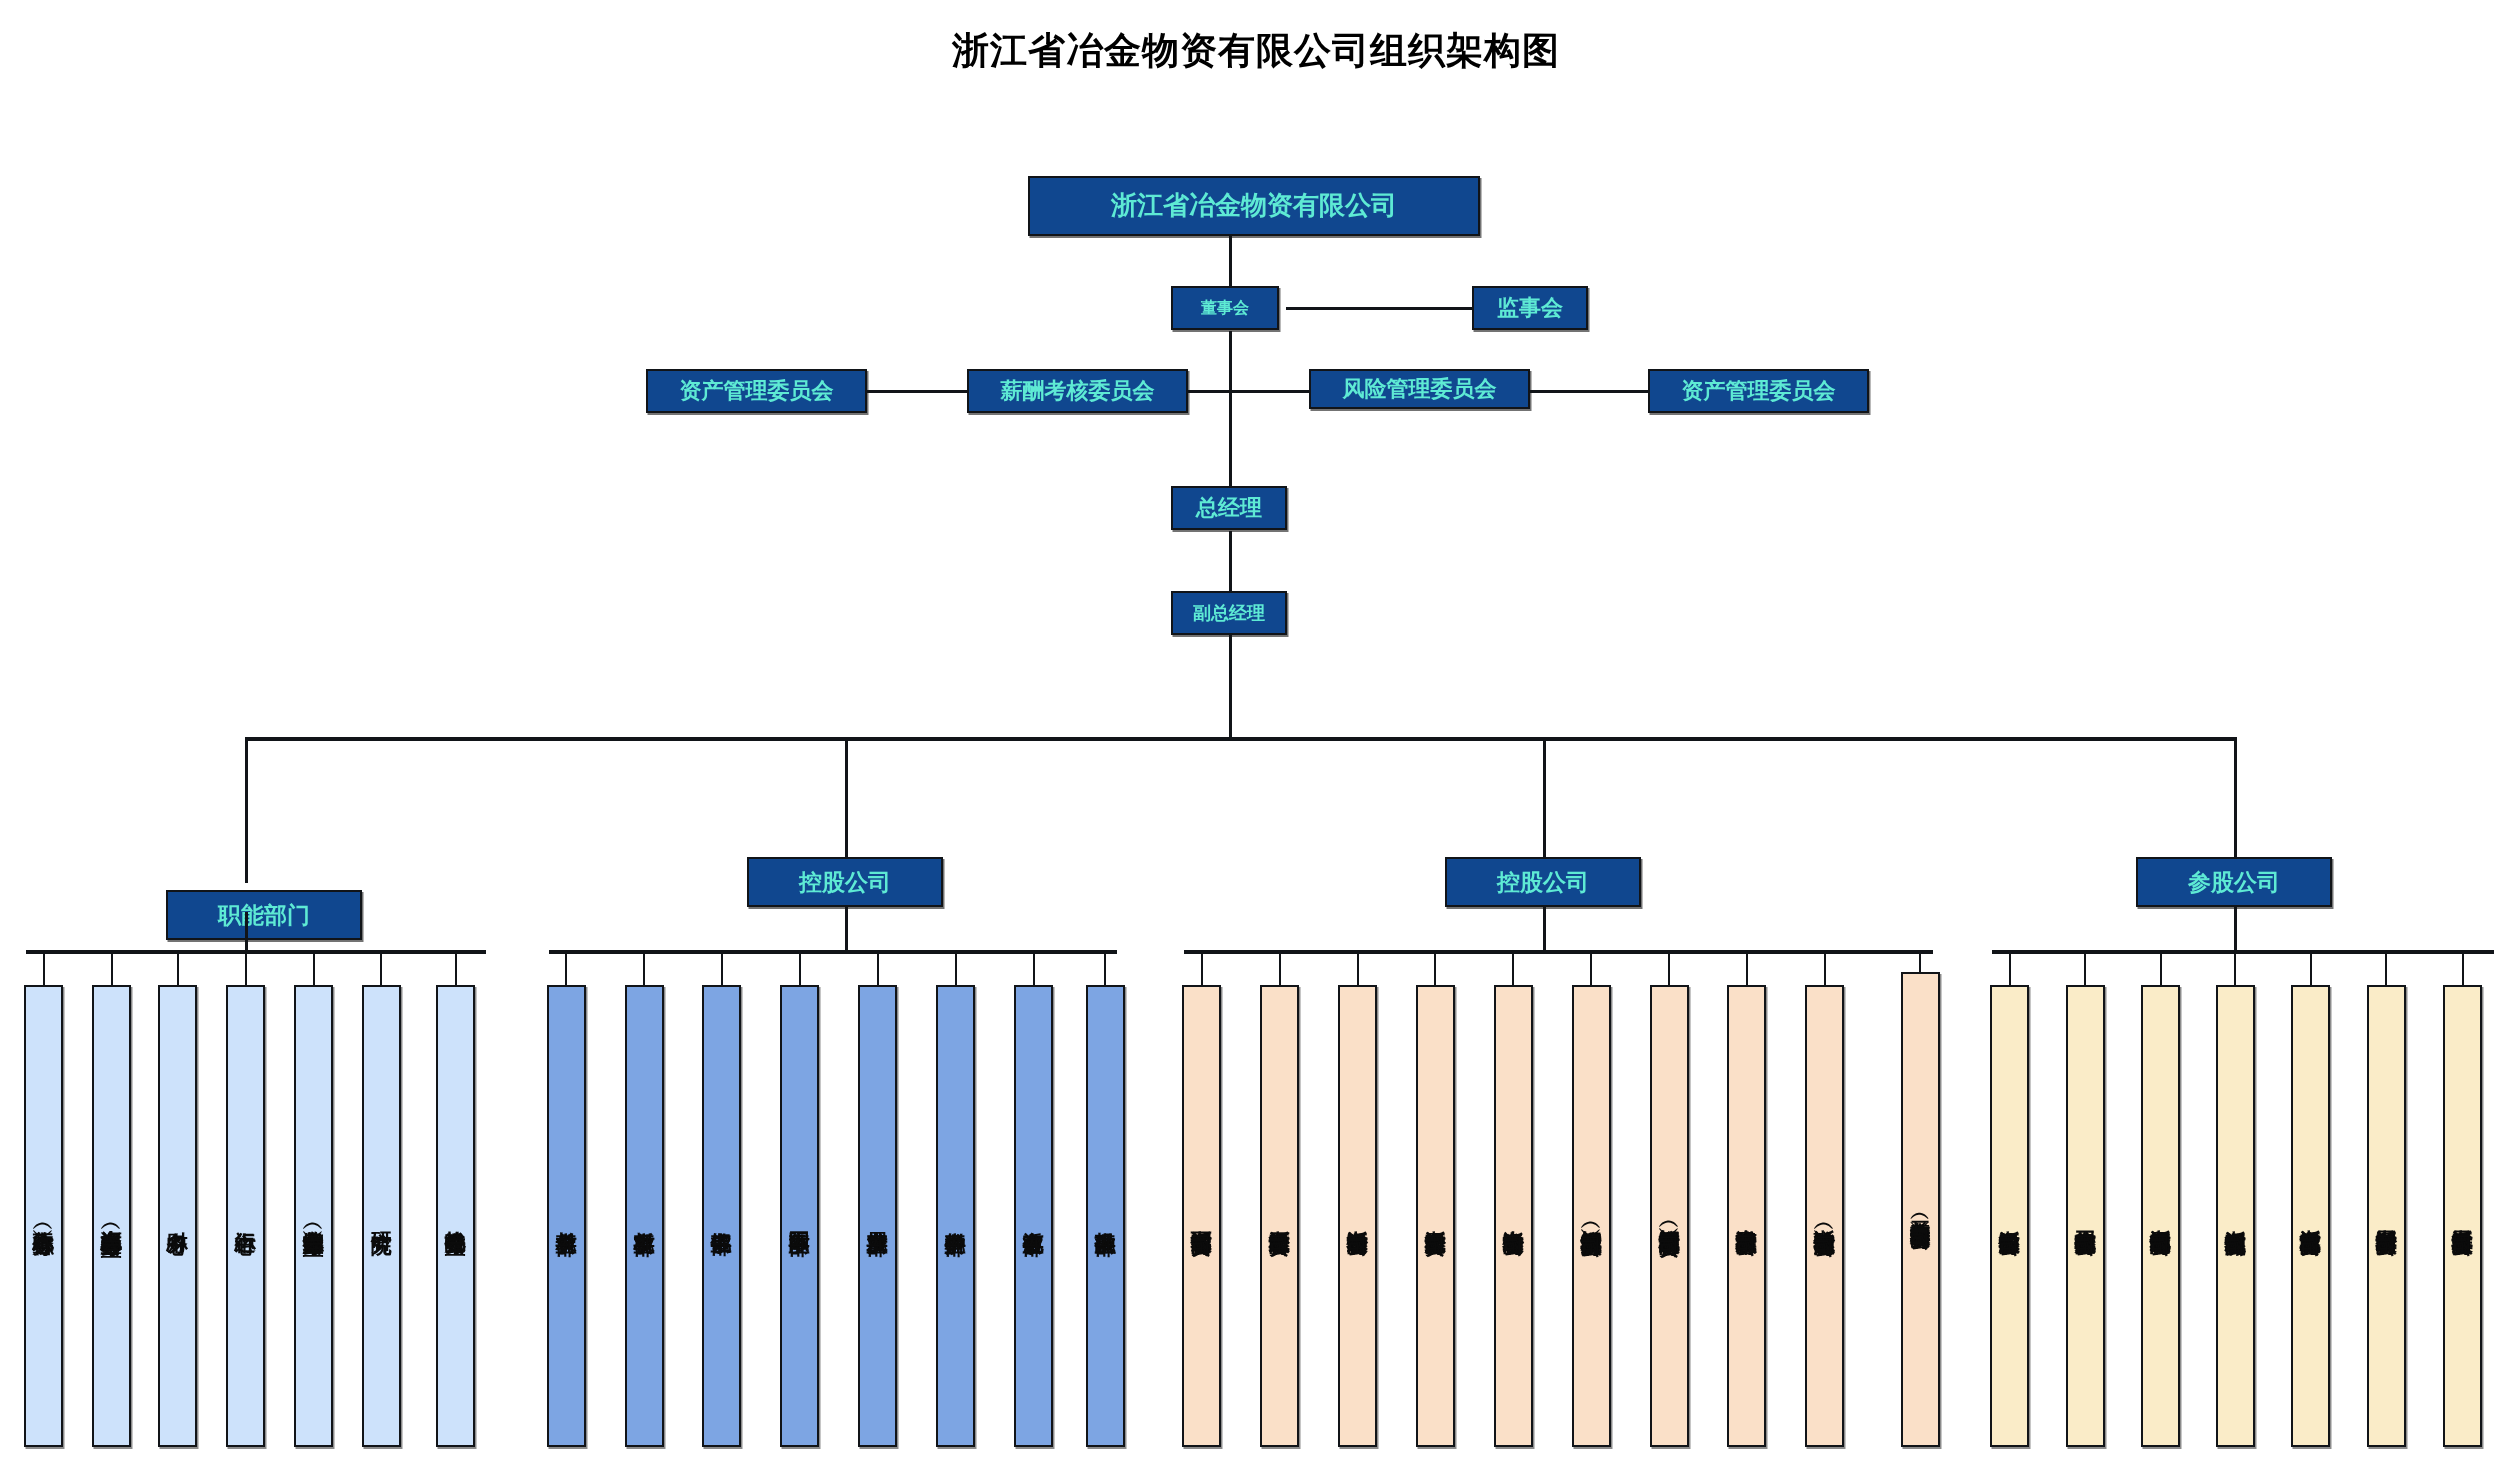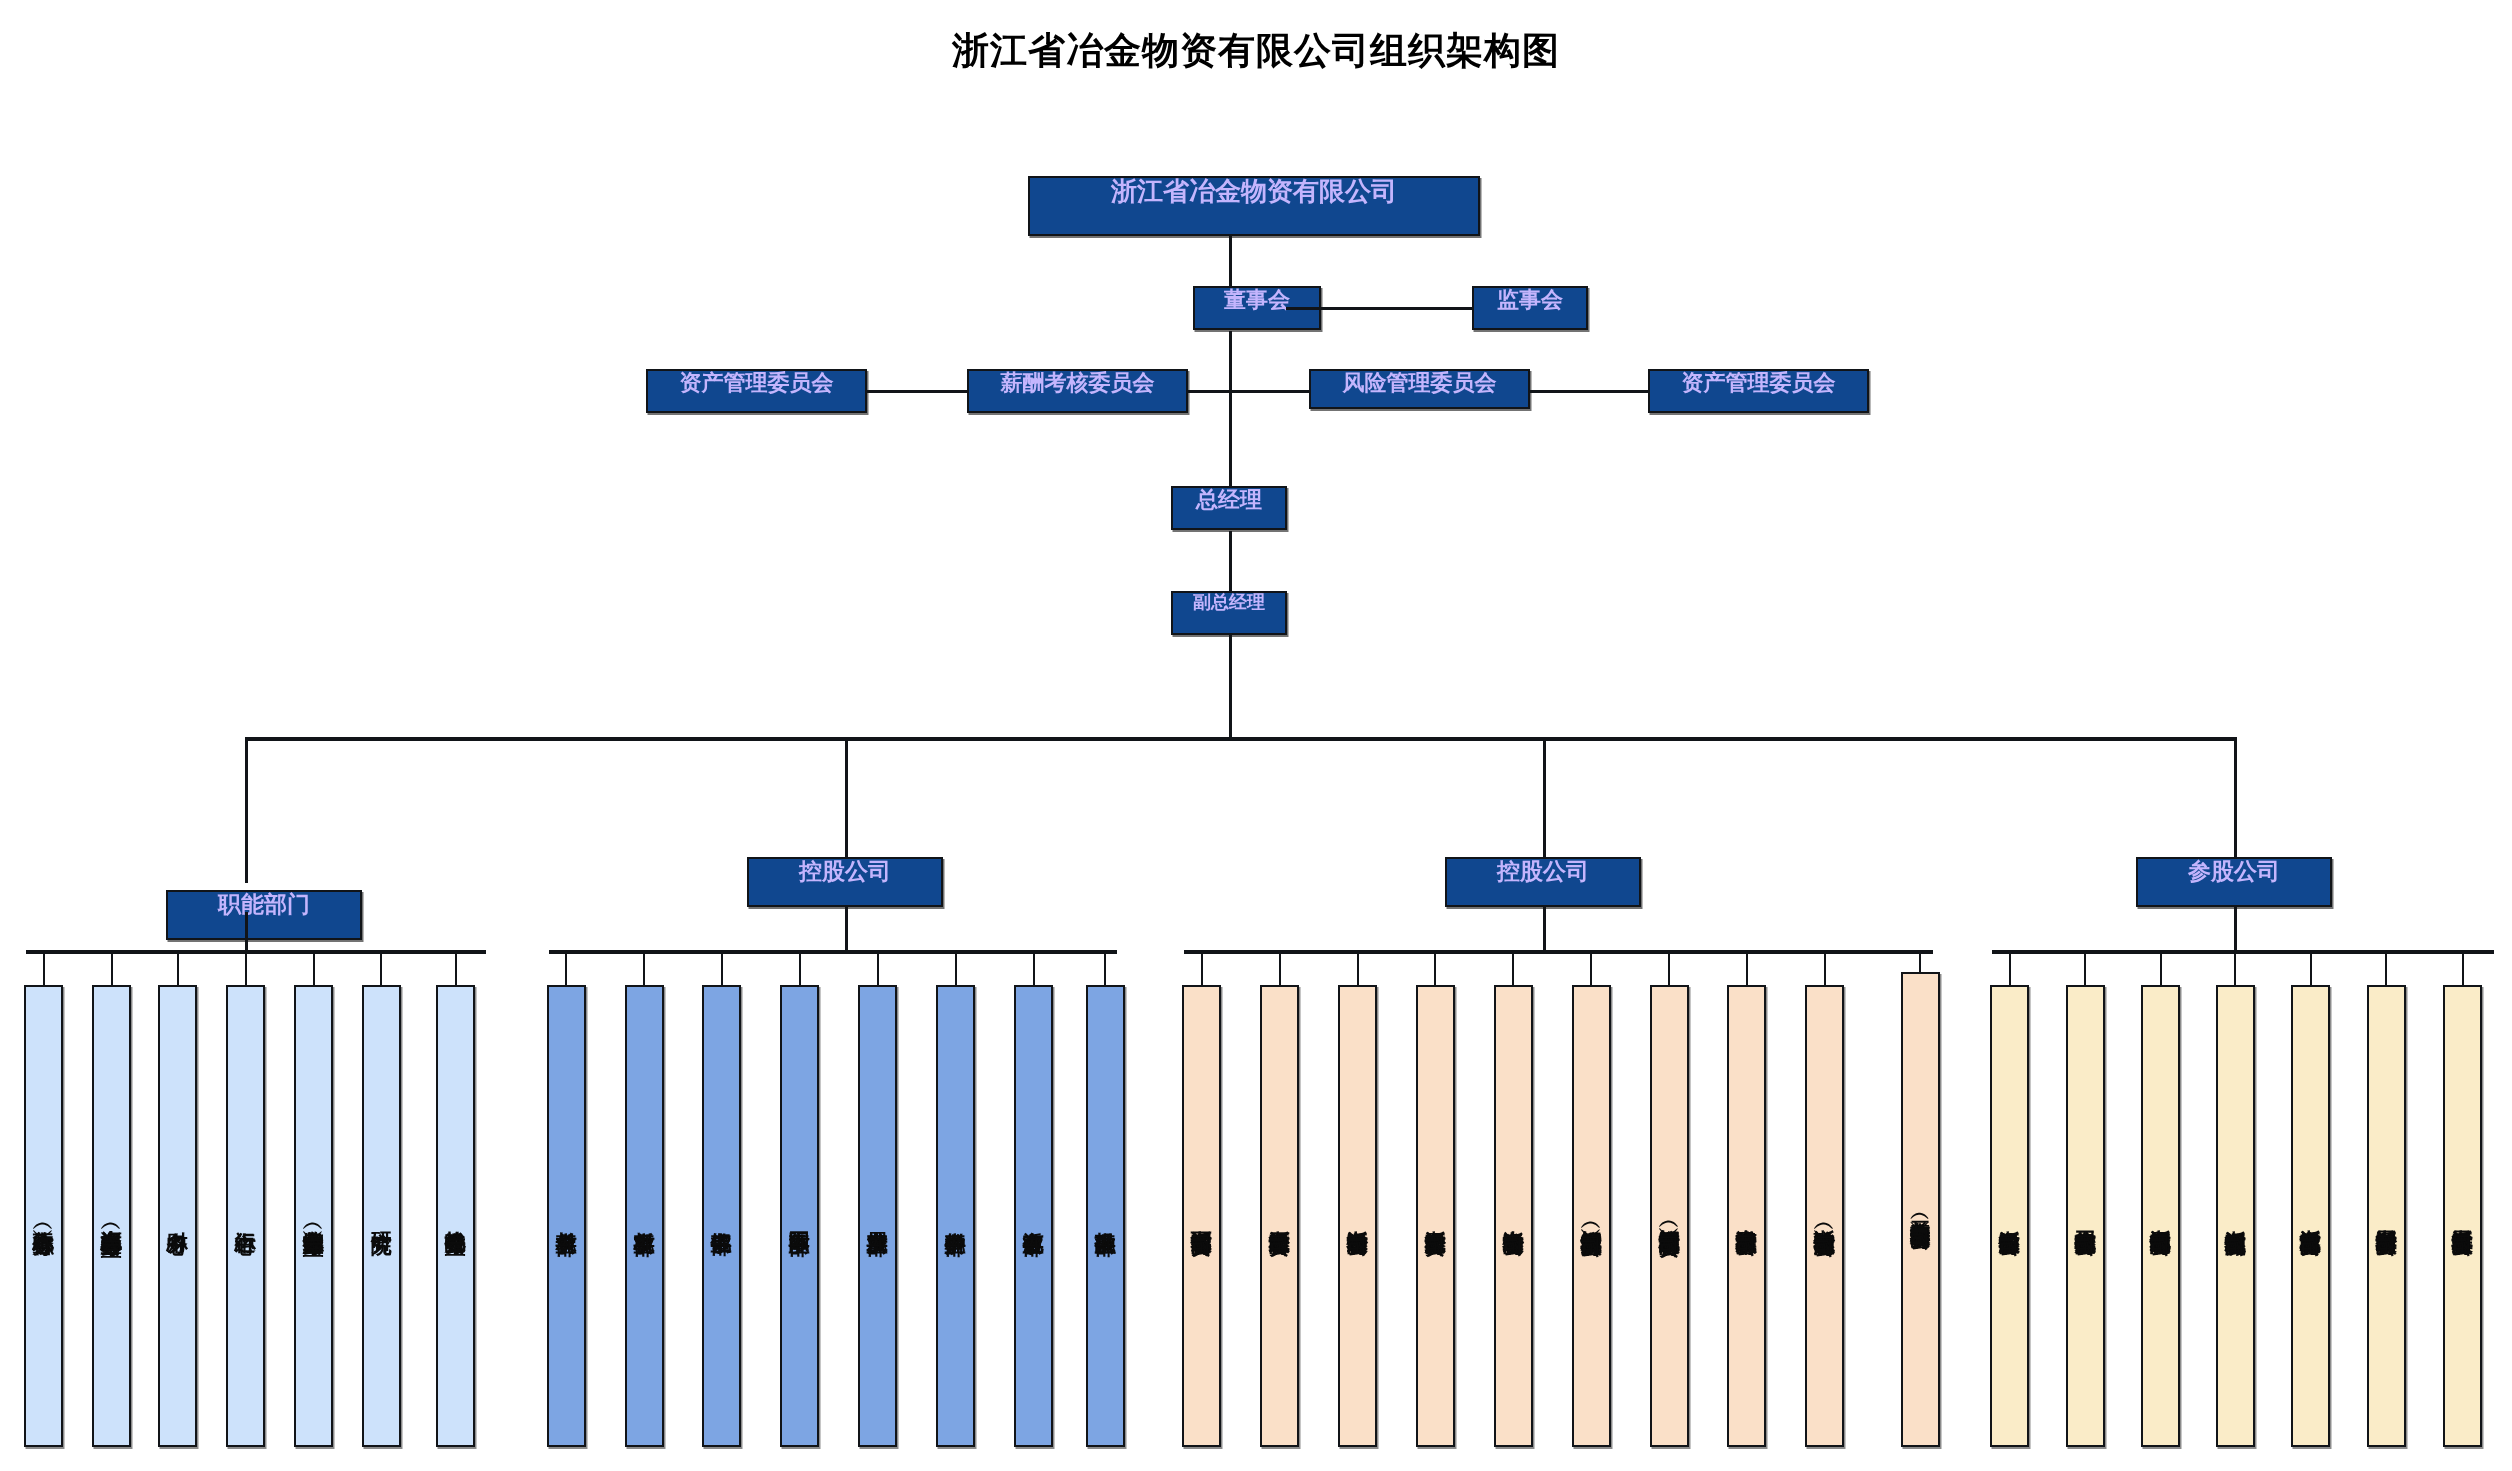--- a/index.html
+++ b/index.html
@@ -16,24 +16,24 @@
     position: absolute; left: 0; top: 26px; width: 2512px;
     text-align: center;
     font-size: 37px; font-weight: bold; color: #000;
     letter-spacing: 1px;
   }
 
   
   .box {
     position: absolute;
     border: 2.5px solid #111418;
-    display: flex; align-items: flex-start; justify-content: center;
+    display: flex; align-items: center; justify-content: center;
     text-align: center;
     font-weight: bold;
-    color: #c4b5fd;
+    color: #5eead4;
     background: #10478f;
     box-shadow: 1.5px 2px 0 rgba(0,0,0,0.55);
     line-height: 1.05;
   }
   .box span { display: block; padding: 0 3px; }
 
   
   .vline { position: absolute; background: #111418; width: 2.5px; }
   .hline { position: absolute; background: #111418; height: 2.5px; }
   .vline-thin { position: absolute; background: #111418; width: 2px; }
@@ -68,21 +68,21 @@
 <div id="root">
 
   <div class="title">浙江省冶金物资有限公司组织架构图</div>
 
   <div class="box" style="left:1028px; top:176px; width:452px; height:60px; font-size:26px;">
     <span>浙江省冶金物资有限公司</span>
   </div>
 
   <div class="vline" style="left:1229px; top:236px; height:50px;"></div>
 
-  <div class="box" style="left:1171px; top:286px; width:128px; height:44px; font-size:22px;margin-left:22px;">
+  <div class="box" style="left:1171px; top:286px; width:108px; height:44px; font-size:16px;">
     <span>董事会</span>
   </div>
   <div class="hline" style="left:1286px; top:307px; width:186px;"></div>
   <div class="box" style="left:1472px; top:286px; width:116px; height:44px; font-size:22px;">
     <span>监事会</span>
   </div>
 
   <div class="vline" style="left:1229px; top:331px; height:71px;"></div>
 
   <div class="box" style="left:646px; top:369px; width:221px; height:44px; font-size:22px;">

